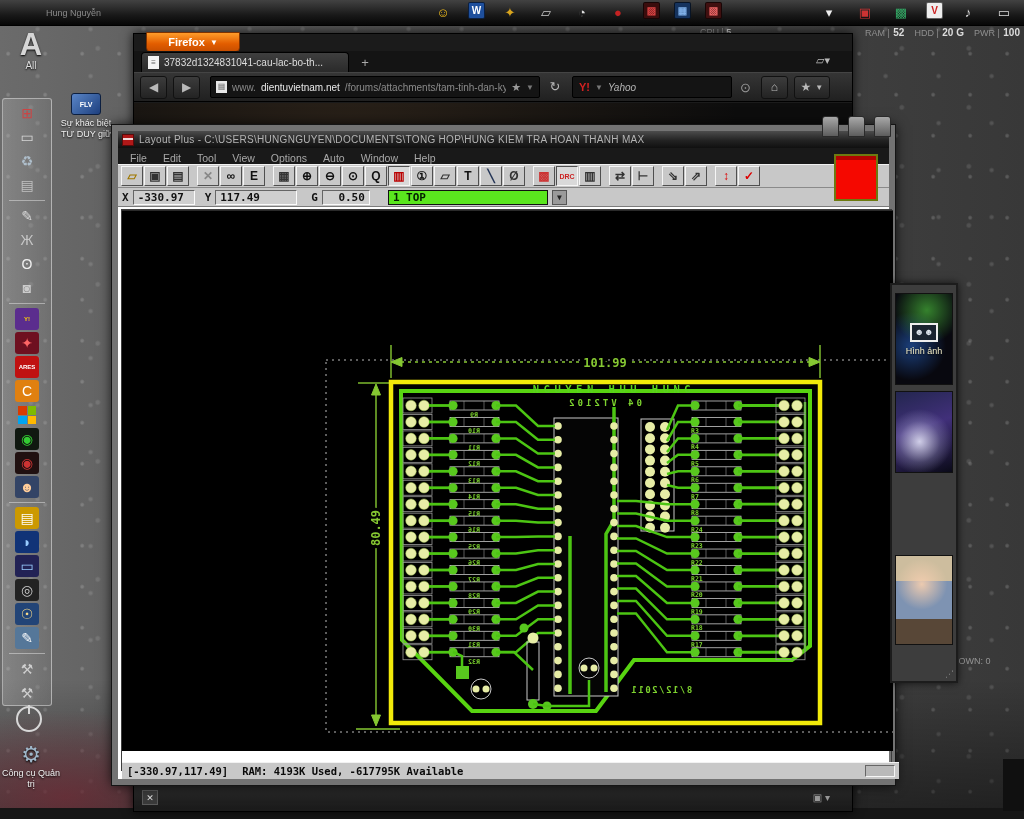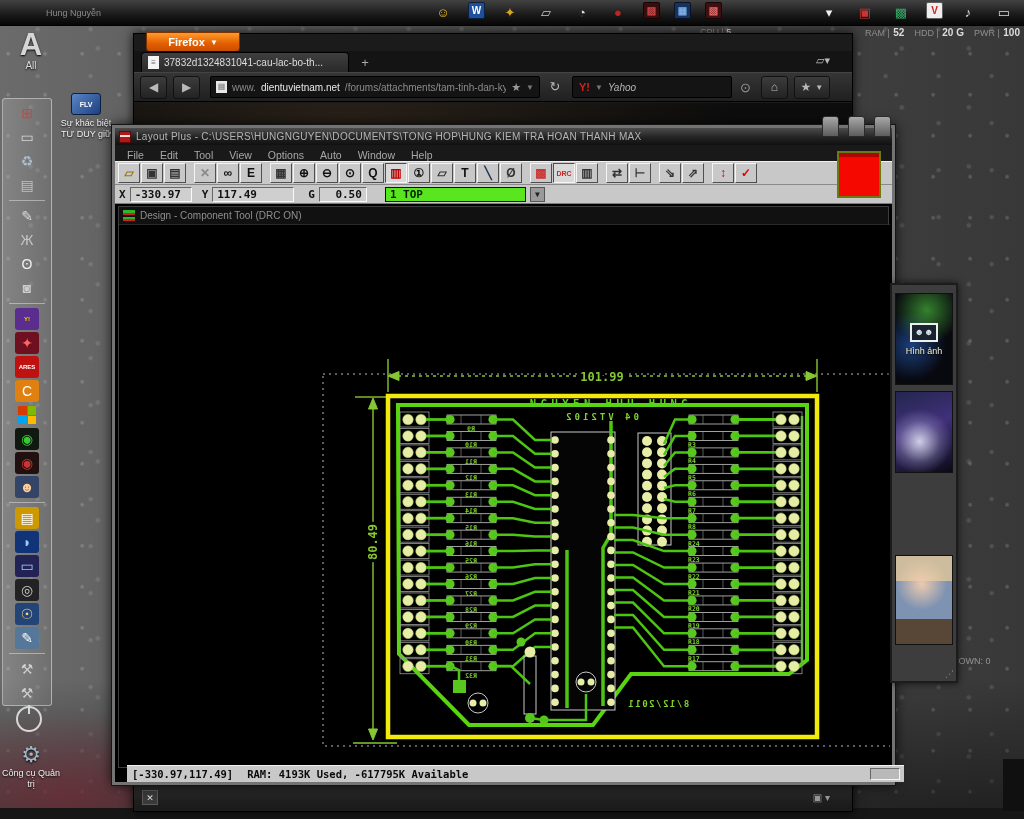--- a/index.html
+++ b/index.html
@@ -129,21 +129,21 @@
   #thumb3 { top:270px; height:90px;
     background:radial-gradient(circle at 46% 32%, rgba(242,205,175,.95), transparent 38%),
                linear-gradient(#cdbd9e 0 28%, #7e93b2 28% 72%, #584737 72%); }
   #photo-panel .grip { position:absolute; right:2px; bottom:2px; color:#8a8a8a; font-size:9px; }
   #bg-tabs { position:absolute; left:822px; top:116px; z-index:26; display:flex; gap:9px; }
   #bg-tabs .t { width:17px; height:21px; background:linear-gradient(#a8a8a8,#5d5d5d); border:1px solid #2a2a2a;
     border-radius:3px 3px 0 0; }
 
   
   #layout-win { position:absolute; left:112px; top:125px; width:783px; height:660px; z-index:20;
-    background:#000000; border:3px solid #737373; outline:1px solid #151515; box-shadow:0 0 12px rgba(0,0,0,.85); }
+    background:#ffffff; border:6px solid #737373; outline:1px solid #151515; box-shadow:0 0 12px rgba(0,0,0,.85); }
   #lw-title { height:17px; background:linear-gradient(#4c4c4c,#232323 55%,#101010);
     display:flex; align-items:center; padding:0 4px; gap:5px; }
   #lw-title .appic { width:12px; height:12px; background:#b01818; border:1px solid #5a0a0a;
     background-image:linear-gradient(transparent 3px, rgba(255,255,255,.85) 3px, rgba(255,255,255,.85) 5px, transparent 5px); }
   #lw-title .txt { color:#b4b4b4; font-size:10px; white-space:nowrap; overflow:hidden; letter-spacing:.3px; }
   #lw-menu { height:16px; background:#191919; display:flex; align-items:flex-end; padding-left:4px; }
   #lw-menu .mi { color:#a8a8a8; font-size:10.5px; padding:0 8px; }
   #lw-toolbar { height:24px; background:#c8c8c8; border-top:1px solid #f0f0f0; border-bottom:1px solid #8a8a8a;
     display:flex; align-items:center; padding-left:3px; }
   .tbtn { width:22px; height:20px; margin-right:1px; background:#c8c8c8;
@@ -151,33 +151,33 @@
     display:flex; align-items:center; justify-content:center; font-size:12px; font-weight:bold; line-height:1; }
   .tbtn.pressed { background:#d9d9d9; border-top:1px solid #4f4f4f; border-left:1px solid #4f4f4f;
     border-right:1px solid #f5f5f5; border-bottom:1px solid #f5f5f5; }
   .tbtn.txtic { font-size:7px; letter-spacing:0; }
   .tsep { width:7px; height:20px; }
   #lw-coordbar { height:19px; background:#c8c8c8; border-bottom:1px solid #7c7c7c;
     display:flex; align-items:center; padding-left:4px; gap:4px;
     font-family:"DejaVu Sans Mono",monospace; font-size:11px; font-weight:bold; color:#111; }
   .cfield { height:15px; background:#cfcfcf; border-top:1px solid #666; border-left:1px solid #666;
     border-right:1px solid #fafafa; border-bottom:1px solid #fafafa; padding:0 4px; line-height:13px; }
-  #layer-box { width:141px; height:15px; background:#5ae61e; border:1px solid #111; color:#032000;
+  #layer-box { width:160px; height:15px; background:#5ae61e; border:1px solid #111; color:#032000;
     padding:0 4px; line-height:13px; }
   #layer-drop { width:15px; height:15px; background:#9a9a9a; border:1px solid #555; color:#222;
     font-size:8px; text-align:center; line-height:13px; }
   #red-swatch { position:absolute; right:11px; top:23px; width:44px; height:47px; background:#f50800;
     border:2px solid #6d7a10; box-shadow:inset 0 4px 0 rgba(120,0,0,.55); }
   #design-frame { position:absolute; left:3px; top:78px; width:771px; height:562px; border:1px solid #3d3d3d; }
   #design-title { height:17px; background:#111; display:flex; align-items:center; gap:5px; padding:0 4px; }
   #design-title .dic { width:12px; height:11px;
     background:linear-gradient(#2db52d 0 3px, #c22 3px 5px, #111 5px 7px, #2db52d 7px 9px, #c22 9px 11px); }
   #design-title .txt { color:#8f8f8f; font-size:10px; }
   #pcb-holder { width:771px; height:541px; background:#000; border-top:1px solid #2a2a2a; }
-  #lw-status { position:absolute; left:12px; bottom:0; width:777px; height:17px; background:#c8c8c8;
+  #lw-status { position:absolute; left:4px; bottom:0; width:777px; height:17px; background:#c8c8c8;
     border-top:1px solid #f2f2f2; display:flex; align-items:center; gap:14px; padding-left:5px;
     font-family:"DejaVu Sans Mono",monospace; font-size:10.5px; font-weight:bold; color:#0a0a0a; }
   #lw-status .nub { margin-left:auto; margin-right:4px; width:30px; height:12px; background:#b9b9b9;
     border-top:1px solid #666; border-left:1px solid #666; border-right:1px solid #f5f5f5; border-bottom:1px solid #f5f5f5; }
 </style>
 </head>
 <body>
 
 <div id="wallpaper">
   <div class="darkbottom"></div>
@@ -385,24 +385,20 @@
     <span class="cfield" style="width:62px;">-330.97</span>
     <span style="margin-left:6px;">Y</span>
     <span class="cfield" style="width:82px;">117.49</span>
     <span style="margin-left:10px;">G</span>
     <span class="cfield" style="width:48px;text-align:right;">0.50</span>
     <span id="layer-box" style="margin-left:14px;">1 TOP</span>
     <span id="layer-drop">▼</span>
   </div>
   <div id="red-swatch"></div>
   <div id="design-frame">
-    <div id="design-title">
-      <div class="dic"></div>
-      <div class="txt">Design - Component Tool (DRC ON)</div>
-    </div>
     <div id="pcb-holder"><svg width="771" height="541" viewBox="118 221 771 541" xmlns="http://www.w3.org/2000/svg">
           <rect x="322" y="370" width="698" height="372" fill="none" stroke="#b9b9b9" stroke-width="1" stroke-dasharray="2,4"></rect>
           <g stroke="#86c832" fill="#86c832">
             <line x1="397" y1="372" x2="806" y2="372" stroke-dasharray="3,4" stroke-width="1.4"></line>
             <polygon points="387,372 398,367.5 398,376.5"></polygon>
             <polygon points="816,372 805,367.5 805,376.5"></polygon>
             <line x1="387" y1="355" x2="387" y2="388" stroke-width="1.4"></line>
             <line x1="816" y1="355" x2="816" y2="388" stroke-width="1.4"></line>
             <text x="601" y="377" text-anchor="middle" font-family="DejaVu Sans Mono,monospace" font-weight="bold" font-size="12" fill="#86c832" stroke="#000" stroke-width="6" paint-order="stroke">101.99</text>
           </g>

